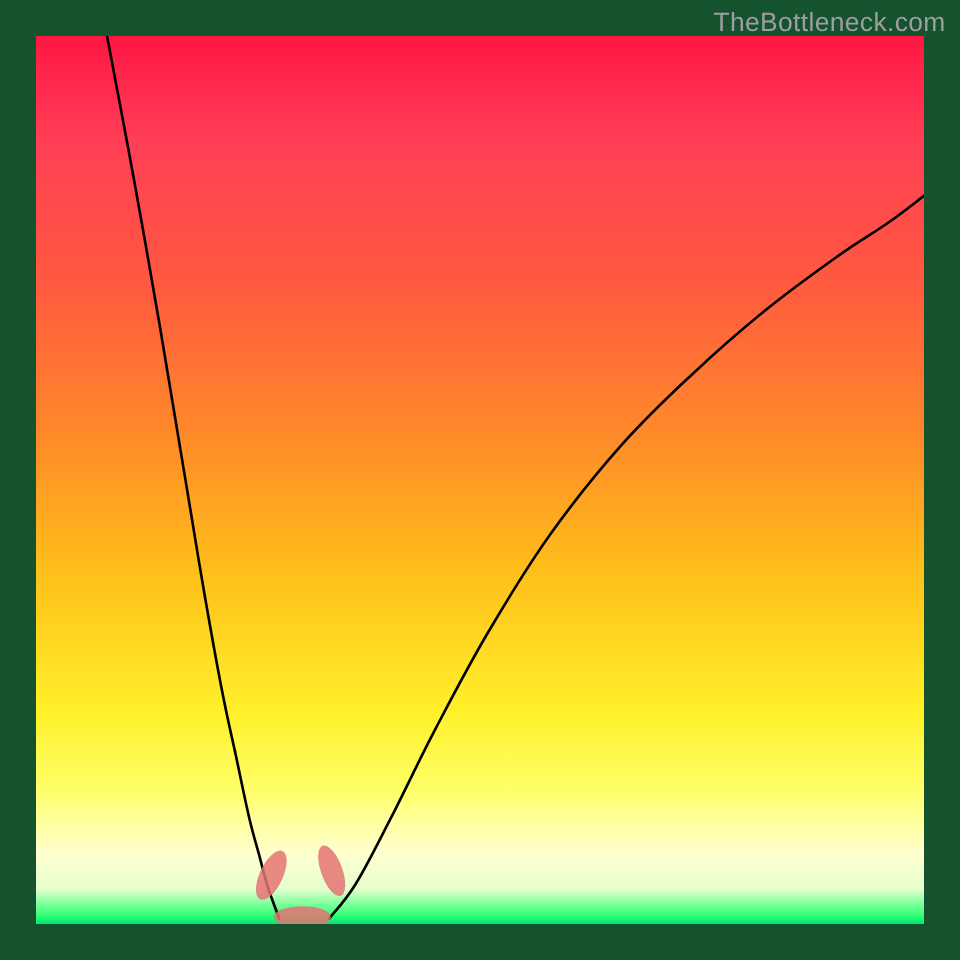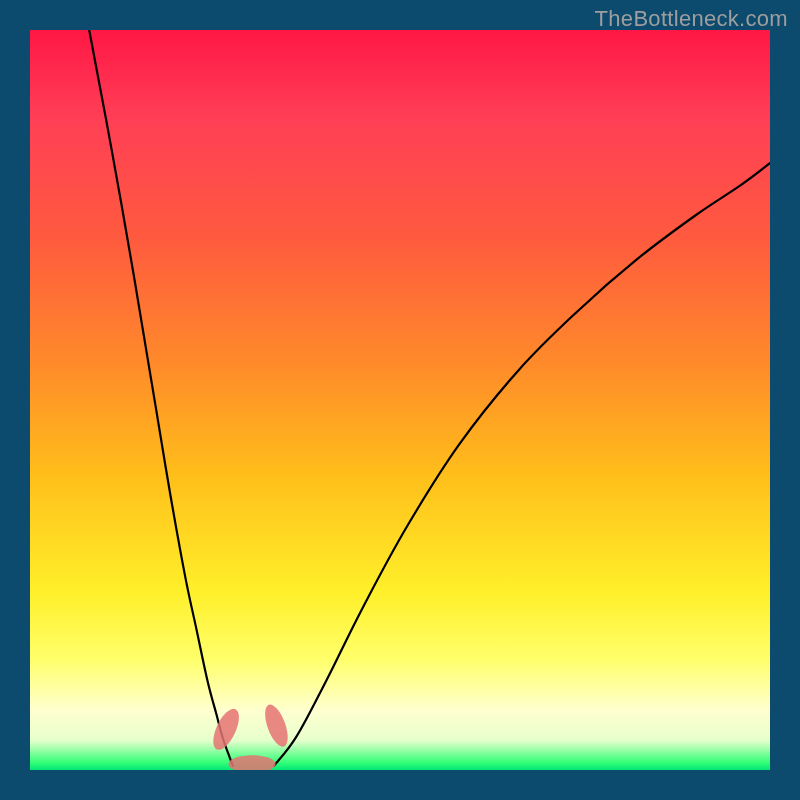--- a/index.html
+++ b/index.html
@@ -10,21 +10,21 @@
     background: #000;
     overflow: hidden;
     font-family: Arial, Helvetica, sans-serif;
   }
   .frame {
     position: absolute;
     left: 0;
     top: 0;
     width: 800px;
     height: 800px;
-    background: #0c4a6e;
+    background: #14532d;
   }
   .plot-area {
     position: absolute;
     left: 30px;
     top: 30px;
     width: 740px;
     height: 740px;
     overflow: hidden;
   }
   .gradient-bg {

